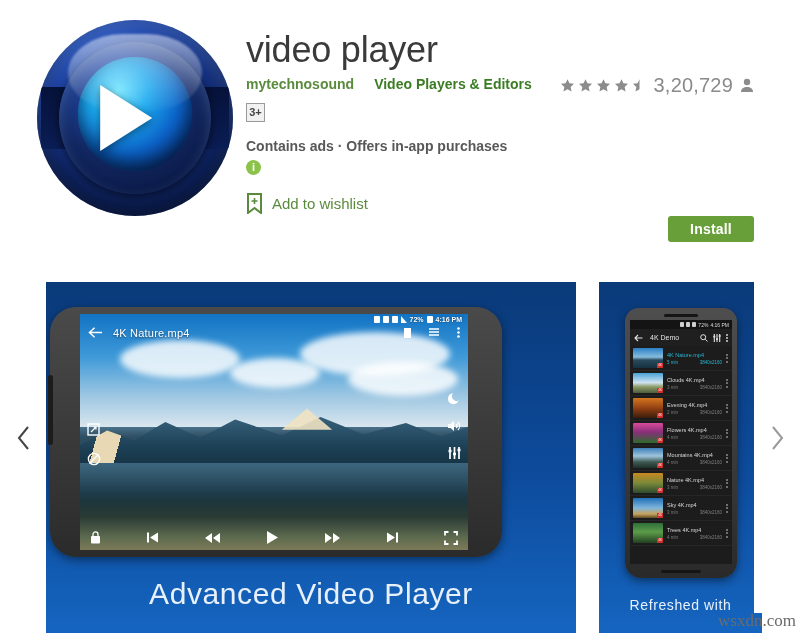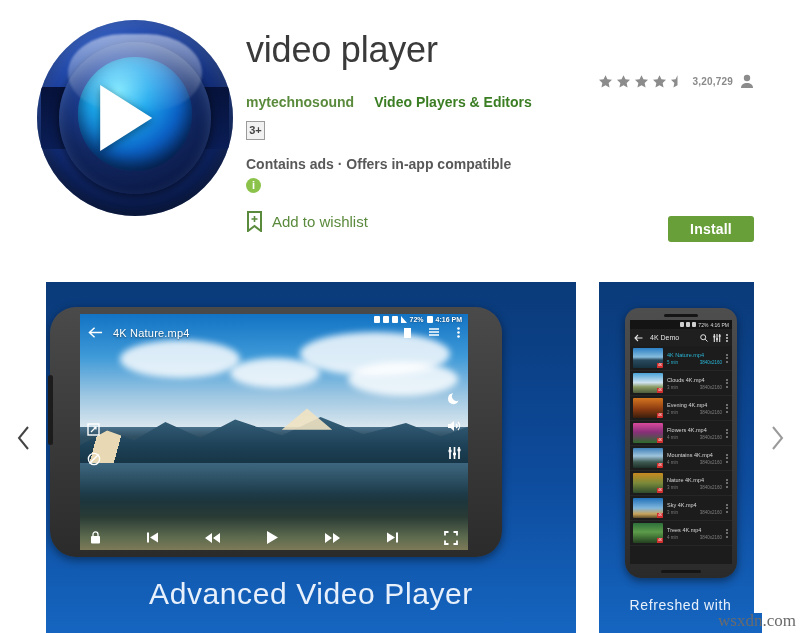--- a/index.html
+++ b/index.html
@@ -64,21 +64,21 @@
     width: 0; height: 0;
     border-top: 33px solid transparent;
     border-bottom: 33px solid transparent;
     border-left: 52px solid #ffffff;
     filter: drop-shadow(0 2px 4px rgba(0,0,0,.45));
   }
 
   .info-col { flex: 1; padding-top: 10px; position: relative; }
   .app-title {
     font-size: 36px; font-weight: 400; color: #3a3a3a;
-    letter-spacing: -.2px; line-height: 44px; margin-bottom: 22px;
+    letter-spacing: -.2px; line-height: 44px; margin-bottom: 4px;
   }
   .meta-line { display: flex; align-items: center; gap: 20px; margin-bottom: 10px; }
   .meta-link {
     color: #5a8a3c; font-size: 14px; font-weight: bold; text-decoration: none;
     cursor: pointer;
   }
   .meta-link.cat { color: #3a7d23; }
   .badge-3plus {
     display: inline-flex; align-items: center; justify-content: center;
     width: 19px; height: 19px;
@@ -106,21 +106,21 @@
   }
   .wishlist svg { display: block; }
 
   
   .rating-block {
     position: absolute; top: 56px; right: 22px;
     display: flex; align-items: center; gap: 7px;
   }
   .stars { display: flex; gap: 3px; }
   .star { width: 15px; height: 15px; display: block; }
-  .rating-count { font-size: 10px; color: #8a8a8a; letter-spacing: .2px; font-weight: bold; }
+  .rating-count { font-size: 20px; color: #8a8a8a; letter-spacing: .2px; }
   .person-icon { width: 14px; height: 15px; display: block; }
 
   
   .install-btn {
     position: absolute; right: 22px; bottom: 20px;
     width: 86px; height: 26px;
     background: #689f38; border: none; border-radius: 3px;
     color: #fff; font-size: 14px; font-weight: bold;
     font-family: "Liberation Sans", sans-serif;
     cursor: pointer; letter-spacing: .2px;
@@ -356,21 +356,21 @@
   <div class="info-col">
     <h1 class="app-title">video player</h1>
 
     <div class="meta-line">
       <a class="meta-link dev">mytechnosound</a>
       <a class="meta-link cat">Video Players &amp; Editors</a>
     </div>
 
     <div class="badge-3plus">3+</div>
 
-    <div class="ads-line">Contains ads · Offers in-app compatible</div>
+    <div class="ads-line">Contains ads · Offers in-app purchases</div>
 
     <div class="compat-line">
       <span class="info-dot">i</span>
     </div>
 
     <div class="wishlist">
       <span>
         <svg width="17" height="21" viewBox="0 0 17 21">
           <path d="M2 1 h13 v19 l-6.5 -5 l-6.5 5 z" fill="none" stroke="#5a8a3c" stroke-width="2"></path>
           <path d="M8.5 5 v6 M5.5 8 h6" stroke="#5a8a3c" stroke-width="1.6"></path>

